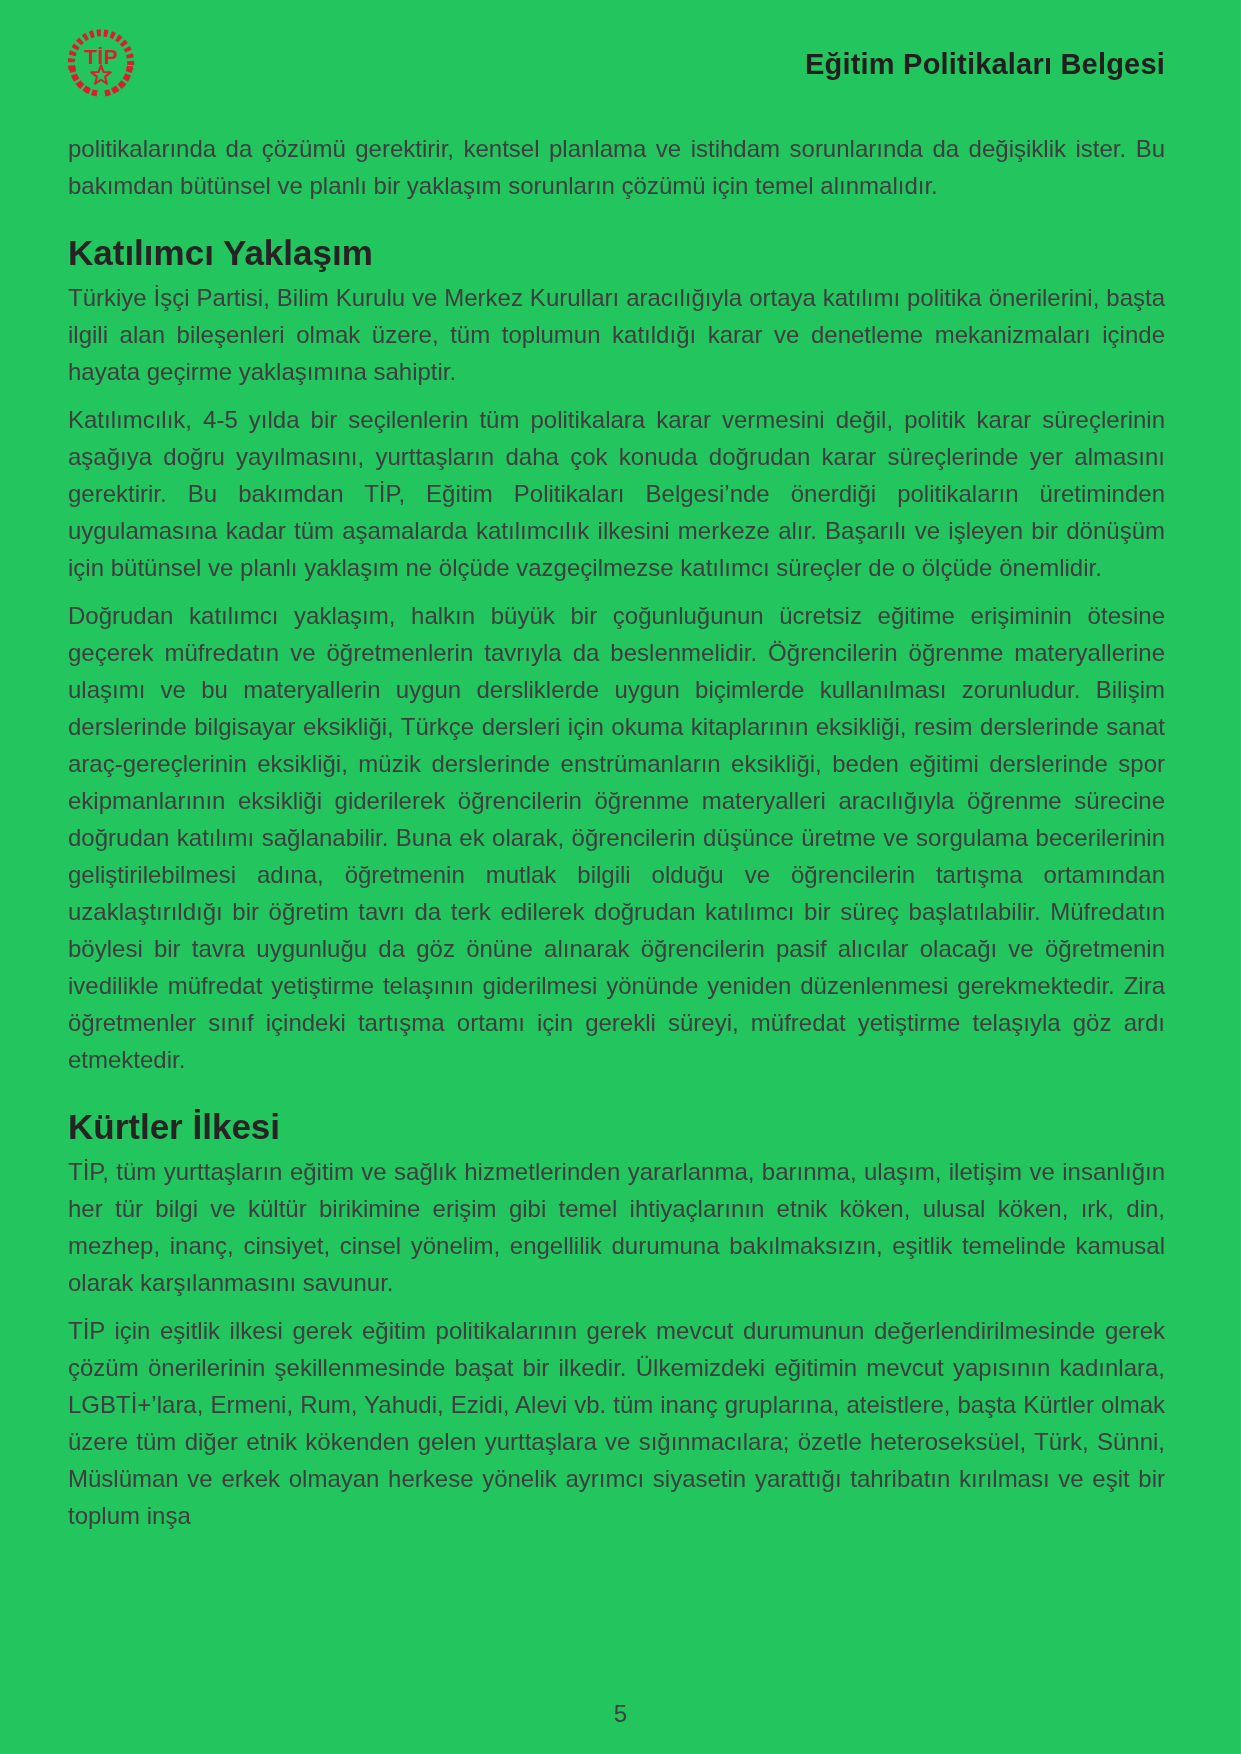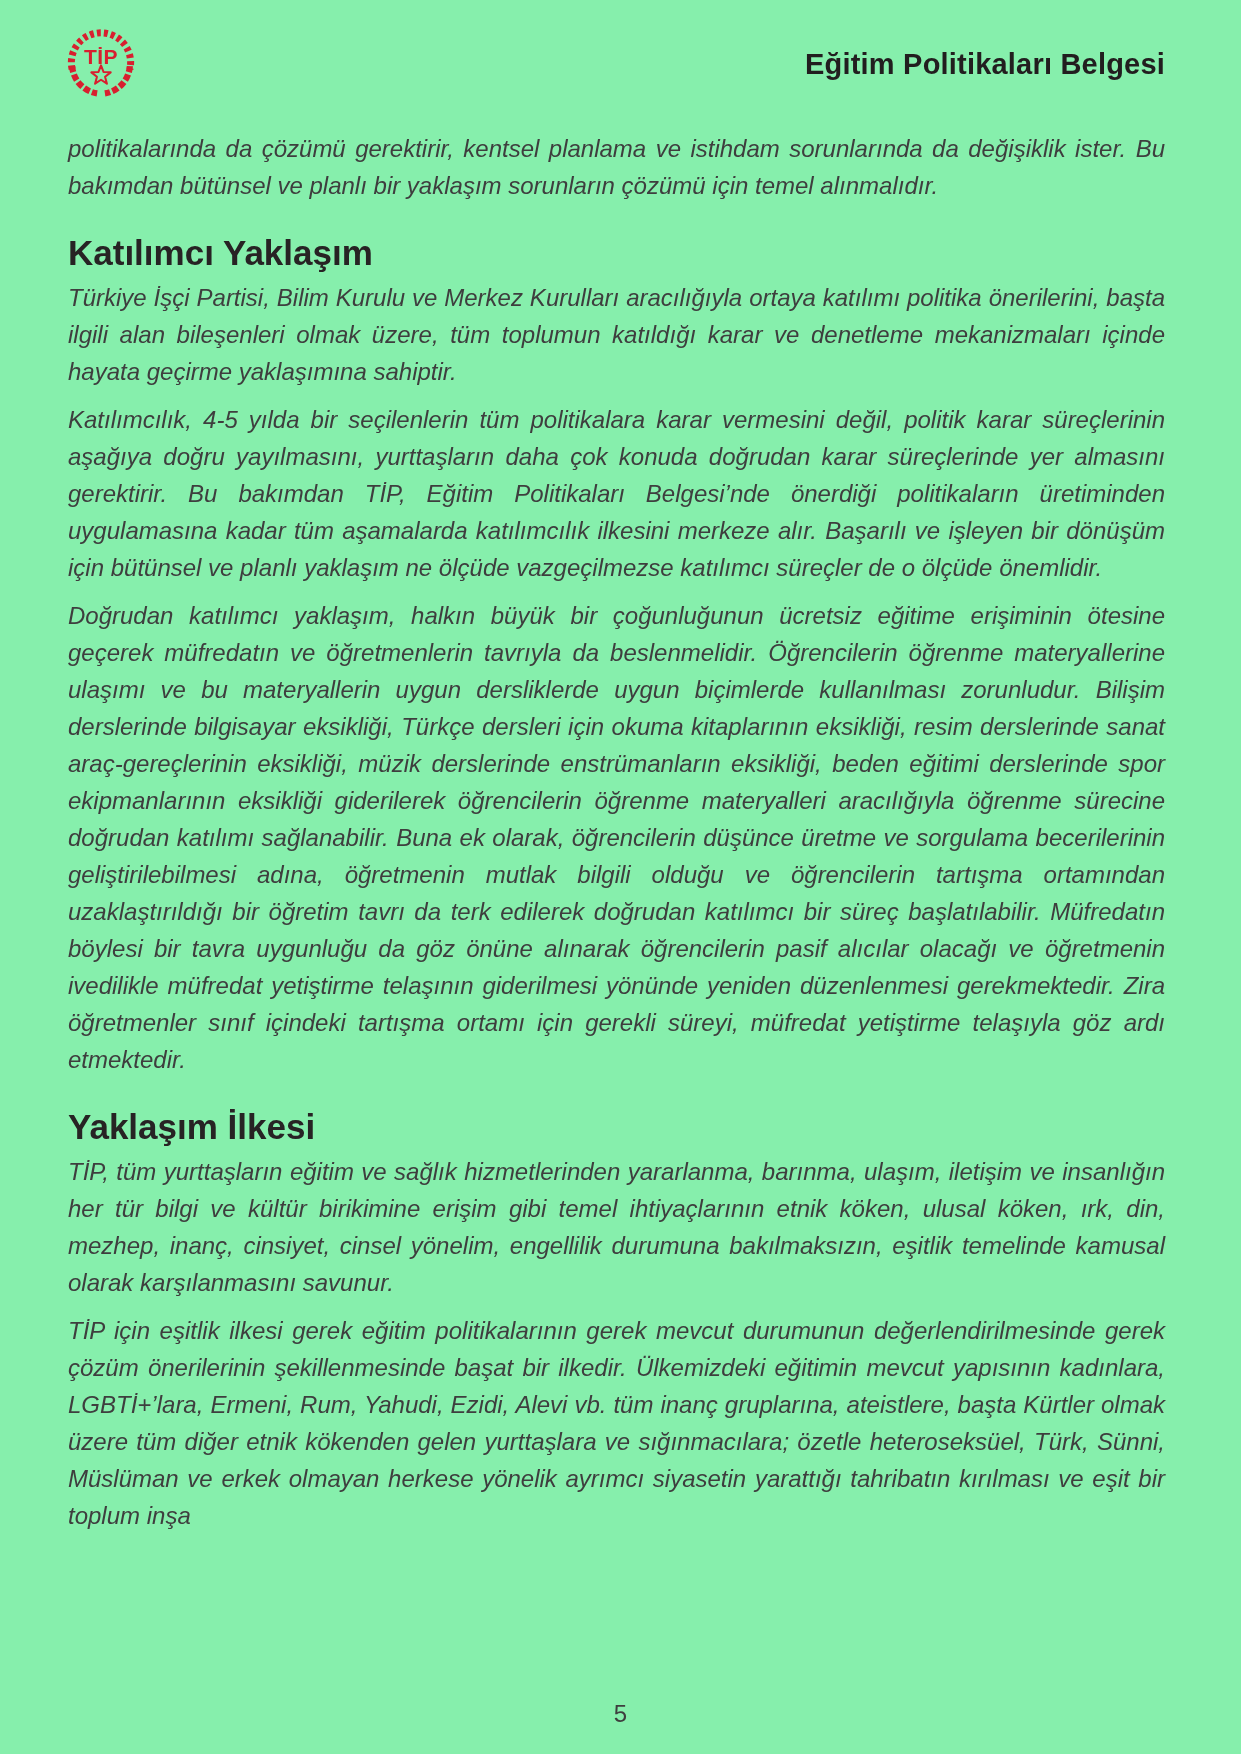--- a/index.html
+++ b/index.html
@@ -1,21 +1,21 @@
 <!DOCTYPE html>
 <html lang="tr"><head>
 <meta charset="utf-8">
 <style>
   * { margin: 0; padding: 0; box-sizing: border-box; }
   html, body { background: #ffffff; }
   .page {
     position: relative;
     width: 1241px;
     height: 1754px;
-    background: #86efac;
+    background: #22c55e;
     font-family: "Liberation Sans", sans-serif;
     padding: 22px 76px 0 68px;
     overflow: hidden;
   }
   .header {
     display: flex;
     justify-content: space-between;
     align-items: flex-start;
     height: 92px;
   }
@@ -41,21 +41,21 @@
     letter-spacing: 0.2px;
     text-align: left;
   }
   .content {
     margin-top: 16px;
     color: #3e3e3e;
     font-size: 24px;
     line-height: 37px;
     text-align: justify;
   }
-  .content p { margin-bottom: 11px; font-style: italic; }
+  .content p { margin-bottom: 11px; }
   .section-h {
     font-size: 35px;
     line-height: 32px;
     font-weight: 700;
     color: #272324;
     margin-top: 33px;
     margin-bottom: 10px;
     text-align: left;
   }
   .footer {
@@ -92,21 +92,21 @@
 
   <main class="content">
 
     <p>politikalarında da çözümü gerektirir, kentsel planlama ve istihdam sorunlarında da değişiklik ister. Bu bakımdan bütünsel ve planlı bir yaklaşım sorunların çözümü için temel alınmalıdır.</p>
 
     <h2 class="section-h">Katılımcı Yaklaşım</h2>
     <p>Türkiye İşçi Partisi, Bilim Kurulu ve Merkez Kurulları aracılığıyla ortaya katılımı politika önerilerini, başta ilgili alan bileşenleri olmak üzere, tüm toplumun katıldığı karar ve denetleme mekanizmaları içinde hayata geçirme yaklaşımına sahiptir.</p>
     <p>Katılımcılık, 4-5 yılda bir seçilenlerin tüm politikalara karar vermesini değil, politik karar süreçlerinin aşağıya doğru yayılmasını, yurttaşların daha çok konuda doğrudan karar süreçlerinde yer almasını gerektirir. Bu bakımdan TİP, Eğitim Politikaları Belgesi’nde önerdiği politikaların üretiminden uygulamasına kadar tüm aşamalarda katılımcılık ilkesini merkeze alır. Başarılı ve işleyen bir dönüşüm için bütünsel ve planlı yaklaşım ne ölçüde vazgeçilmezse katılımcı süreçler de o ölçüde önemlidir.</p>
     <p>Doğrudan katılımcı yaklaşım, halkın büyük bir çoğunluğunun ücretsiz eğitime erişiminin ötesine geçerek müfredatın ve öğretmenlerin tavrıyla da beslenmelidir. Öğrencilerin öğrenme materyallerine ulaşımı ve bu materyallerin uygun dersliklerde uygun biçimlerde kullanılması zorunludur. Bilişim derslerinde bilgisayar eksikliği, Türkçe dersleri için okuma kitaplarının eksikliği, resim derslerinde sanat araç-gereçlerinin eksikliği, müzik derslerinde enstrümanların eksikliği, beden eğitimi derslerinde spor ekipmanlarının eksikliği giderilerek öğrencilerin öğrenme materyalleri aracılığıyla öğrenme sürecine doğrudan katılımı sağlanabilir. Buna ek olarak, öğrencilerin düşünce üretme ve sorgulama becerilerinin geliştirilebilmesi adına, öğretmenin mutlak bilgili olduğu ve öğrencilerin tartışma ortamından uzaklaştırıldığı bir öğretim tavrı da terk edilerek doğrudan katılımcı bir süreç başlatılabilir. Müfredatın böylesi bir tavra uygunluğu da göz önüne alınarak öğrencilerin pasif alıcılar olacağı ve öğretmenin ivedilikle müfredat yetiştirme telaşının giderilmesi yönünde yeniden düzenlenmesi gerekmektedir. Zira öğretmenler sınıf içindeki tartışma ortamı için gerekli süreyi, müfredat yetiştirme telaşıyla göz ardı etmektedir.</p>
 
-    <h2 class="section-h">Yaklaşım İlkesi</h2>
+    <h2 class="section-h">Kürtler İlkesi</h2>
     <p>TİP, tüm yurttaşların eğitim ve sağlık hizmetlerinden yararlanma, barınma, ulaşım, iletişim ve insanlığın her tür bilgi ve kültür birikimine erişim gibi temel ihtiyaçlarının etnik köken, ulusal köken, ırk, din, mezhep, inanç, cinsiyet, cinsel yönelim, engellilik durumuna bakılmaksızın, eşitlik temelinde kamusal olarak karşılanmasını savunur.</p>
     <p>TİP için eşitlik ilkesi gerek eğitim politikalarının gerek mevcut durumunun değerlendirilmesinde gerek çözüm önerilerinin şekillenmesinde başat bir ilkedir. Ülkemizdeki eğitimin mevcut yapısının kadınlara, LGBTİ+’lara, Ermeni, Rum, Yahudi, Ezidi, Alevi vb. tüm inanç gruplarına, ateistlere, başta Kürtler olmak üzere tüm diğer etnik kökenden gelen yurttaşlara ve sığınmacılara; özetle heteroseksüel, Türk, Sünni, Müslüman ve erkek olmayan herkese yönelik ayrımcı siyasetin yarattığı tahribatın kırılması ve eşit bir toplum inşa</p>
 
   </main>
 
   <footer class="footer">
     <span class="page-num">5</span>
   </footer>
 
 </div>

